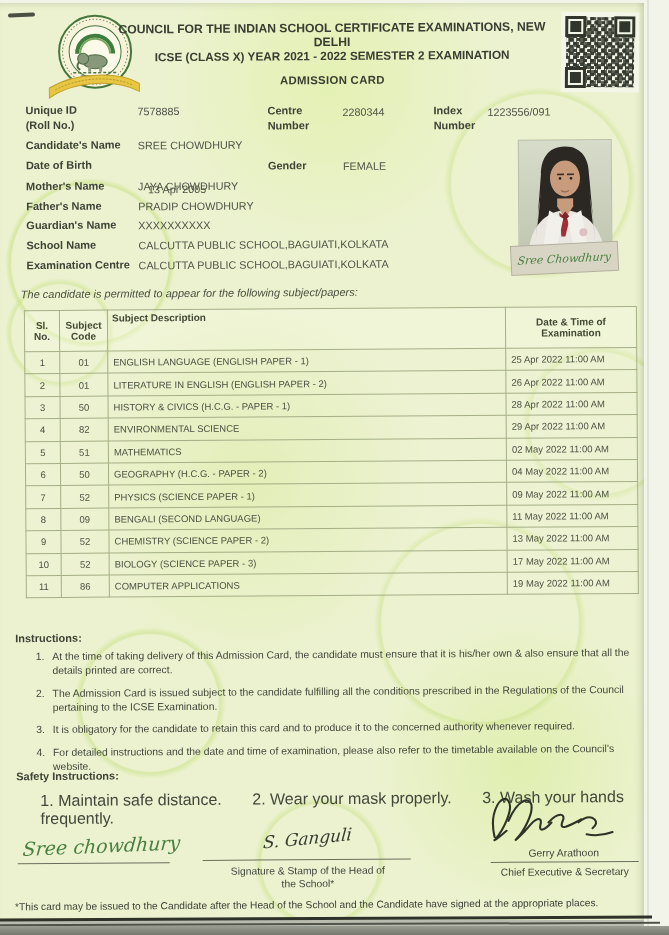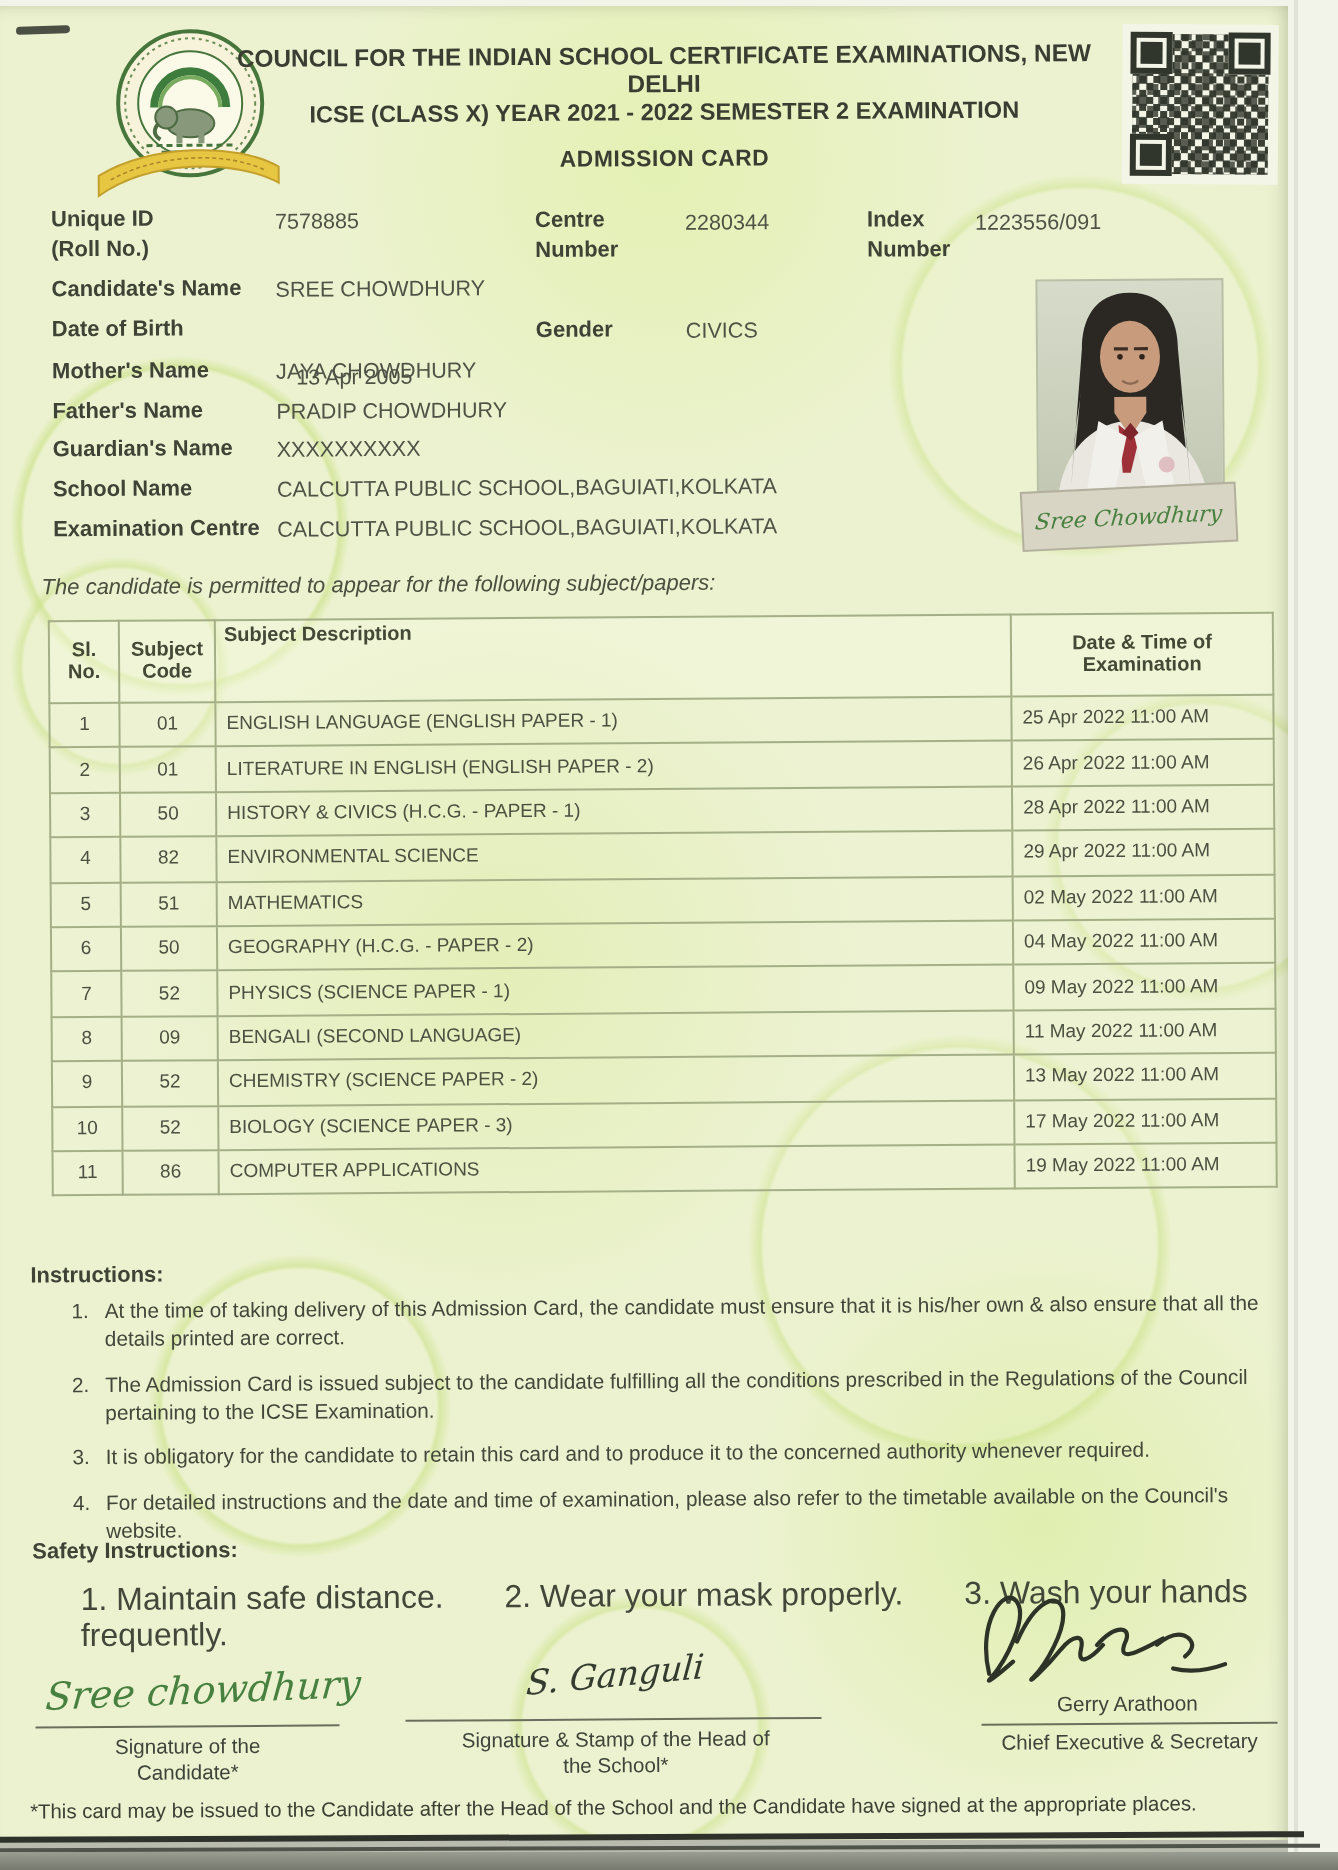--- a/index.html
+++ b/index.html
@@ -126,21 +126,21 @@
     <span class="abs lbl" style="left:436px;top:105px;">Index</span>
     <span class="abs lbl" style="left:436px;top:120px;">Number</span>
     <span class="abs val" style="left:490px;top:107px;">1223556/091</span>
 
     <span class="abs lbl" style="left:28px;top:137px;text-align:center;">Candidate's Name</span>
     <span class="abs val" style="left:140px;top:138px;">SREE CHOWDHURY</span>
 
     <span class="abs lbl" style="left:28px;top:157px;">Date of Birth</span>
     <span class="abs val" style="left:150px;top:158px;margin-top:24px;">13 Apr 2005</span>
     <span class="abs lbl" style="left:270px;top:159px;">Gender</span>
-    <span class="abs val" style="left:345px;top:160px;">CIVICS</span>
+    <span class="abs val" style="left:345px;top:160px;">FEMALE</span>
 
     <span class="abs lbl" style="left:28px;top:178px;">Mother's Name</span>
     <span class="abs val" style="left:140px;top:179px;">JAYA CHOWDHURY</span>
 
     <span class="abs lbl" style="left:28px;top:198px;text-align:center;">Father's Name</span>
     <span class="abs val" style="left:140px;top:199px;">PRADIP CHOWDHURY</span>
 
     <span class="abs lbl" style="left:28px;top:217px;">Guardian's Name</span>
     <span class="abs val" style="left:140px;top:218px;">XXXXXXXXXX</span>
 
@@ -282,24 +282,20 @@
 
     <div class="abs lbl" style="left:14px;top:768px;font-size:11px;">Safety Instructions:</div>
     <div class="abs safety-items" style="left:38px;top:790px;width:600px;">
       <span class="safety-item">Maintain safe distance.</span>
       <span class="safety-item">Wear your mask properly.</span>
       <span class="safety-item">Wash your hands frequently.</span>
     </div>
 
     <div class="abs script-green" style="left:14px;top:833px;width:170px;text-align:center;font-size:19px;transform:rotate(-2deg) skewX(-7deg);">Sree chowdhury</div>
     <div class="abs sig-line" style="left:15px;top:861px;width:152px;"></div>
-    <div class="abs cap" style="left:20px;top:866px;width:142px;">
-      <span>Signature of the</span><br>
-      <span>Candidate*</span>
-    </div>
 
     <div class="abs script-dark" style="left:225px;top:828px;width:160px;text-align:center;font-size:17px;transform:rotate(-5deg) skewX(-10deg);">S. Ganguli</div>
     <div class="abs sig-line" style="left:200px;top:859px;width:208px;"></div>
     <div class="abs cap" style="left:192px;top:864px;width:226px;">
       <span>Signature &amp; Stamp of the Head of</span><br>
       <span>the School*</span>
     </div>
 
     <div class="abs" style="left:480px;top:790px;width:140px;height:58px;">
       <svg width="140" height="58" viewBox="0 0 140 58">

